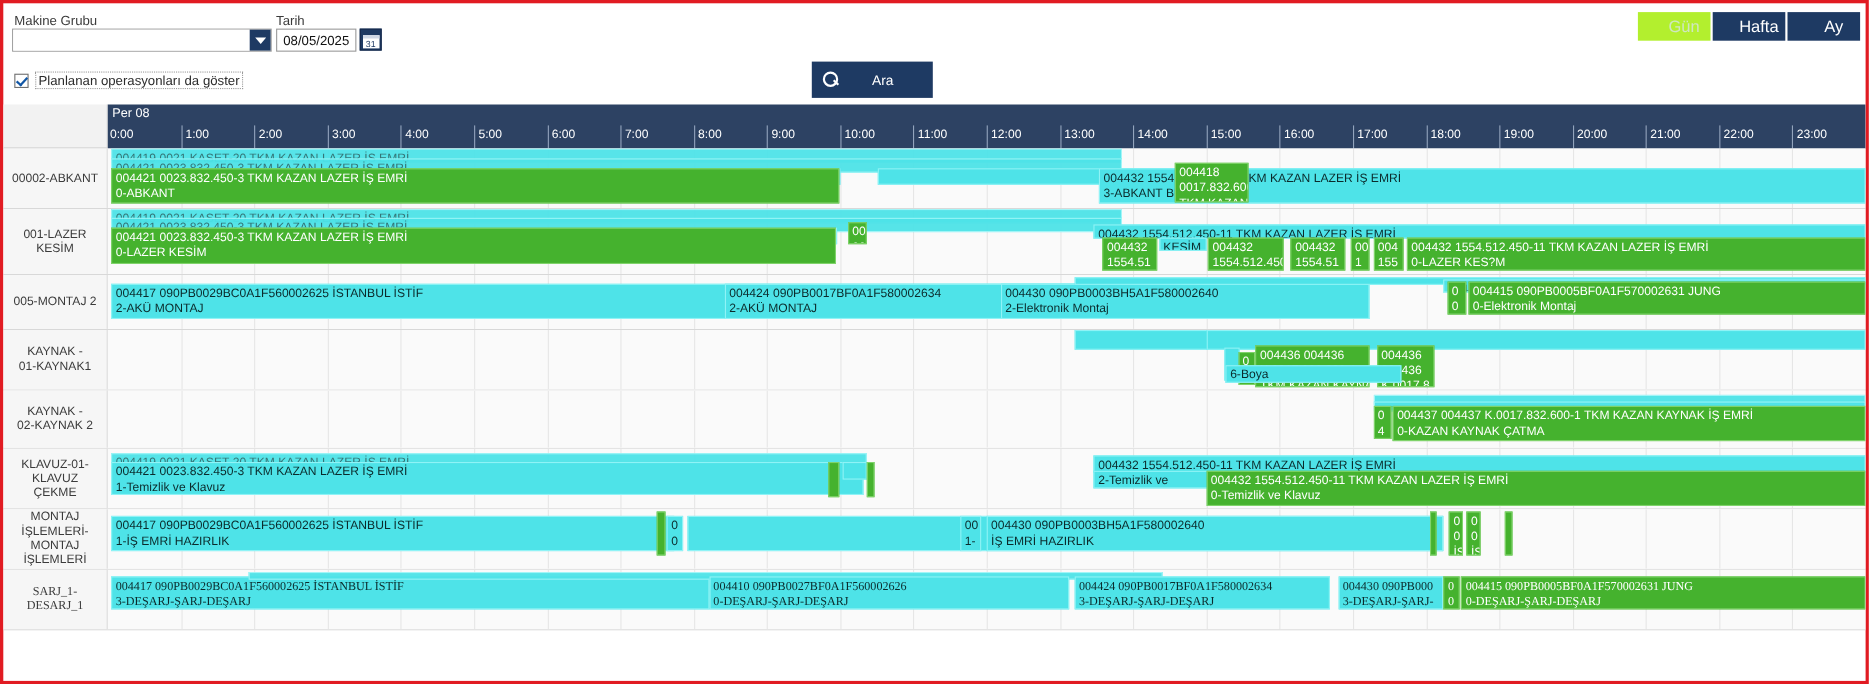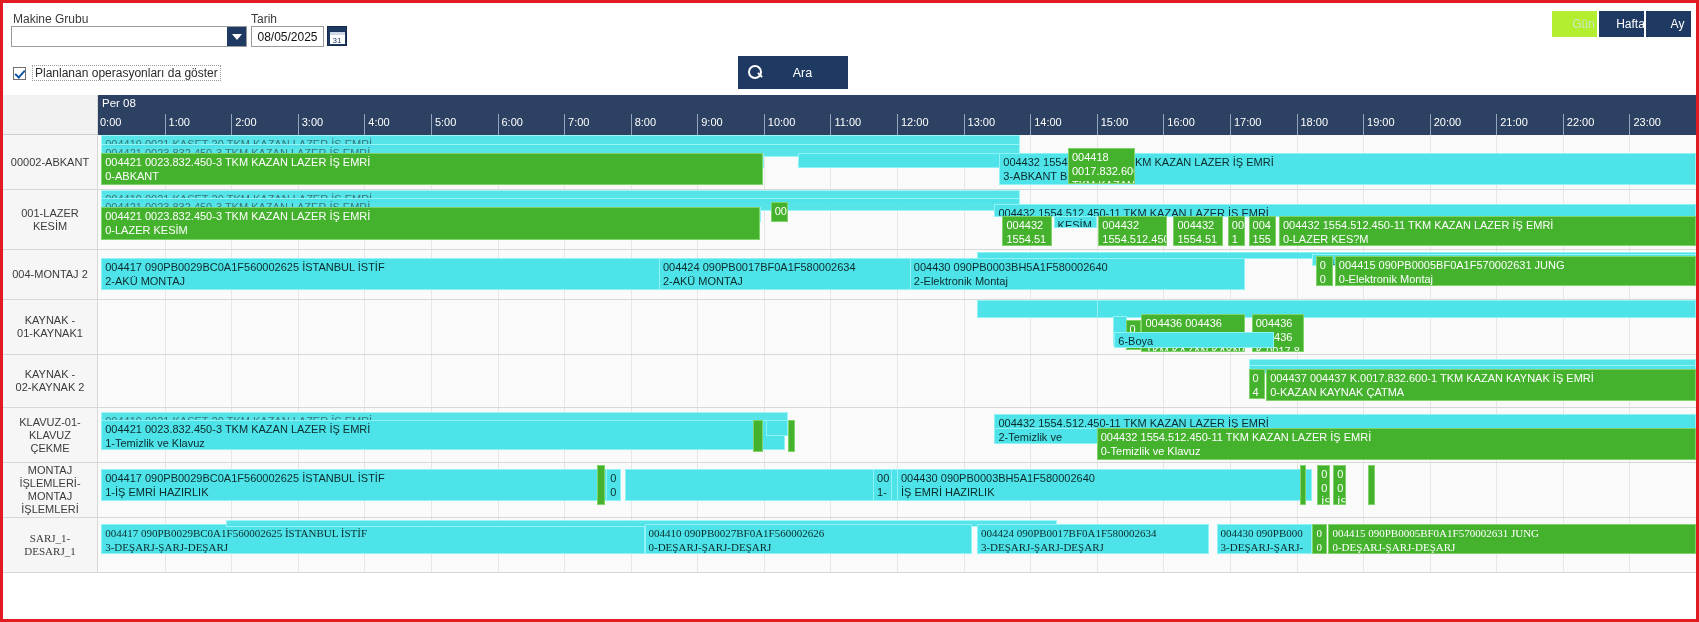--- a/index.html
+++ b/index.html
@@ -140,24 +140,24 @@
     width:6px;height:2px;background:#fff;transform:rotate(45deg);
   }
 
   .view-tabs {
     position: absolute;
     right: 5px; top: 8px;
     display: flex;
     gap: 2px;
   }
   .view-tab {
-    width: 45px; height: 26px;
+    width: 66px; height: 26px;
     background: #1e3a63;
     color: #ffffff;
-    font-size: 12px;
+    font-size: 15px;
     display: flex; align-items: center; justify-content: center;
     cursor: pointer;
     border: none;
     font-family: "Liberation Sans", sans-serif;
     padding-left: 24px;
   }
   .view-tab.active {
     background: #b3ef2e;
     color: #cfe7c0;
   }
@@ -385,21 +385,21 @@
             <div class="bar gr" style="left: 56.6%; width: 3.1%; top: 26px; height: 30px;"><span>004432</span><span class="t2">1554.51</span></div>
             <div class="bar cy" style="left: 59.8%; width: 2.7%; top: 26px; height: 12px;"><span>KESİM</span></div>
             <div class="bar gr" style="left: 62.6%; width: 4.3%; top: 26px; height: 30px;"><span>004432</span><span class="t2">1554.512.450</span></div>
             <div class="bar gr" style="left: 67.3%; width: 3.1%; top: 26px; height: 30px;"><span>004432</span><span class="t2">1554.51</span></div>
             <div class="bar gr" style="left: 70.7%; width: 1.1%; top: 26px; height: 30px;"><span>00</span><span class="t2">1</span></div>
             <div class="bar gr" style="left: 72%; width: 1.7%; top: 26px; height: 30px;"><span>004</span><span class="t2">155</span></div>
             <div class="bar gr" style="left: 73.9%; width: 26.1%; top: 26px; height: 30px;"><span>004432 1554.512.450-11 TKM KAZAN LAZER İŞ EMRİ</span><span class="t2">0-LAZER KES?M</span></div>
           </div>
         </div>
         <div class="row" style="top: 115px; height: 50px;">
-          <div class="row-label">004-MONTAJ 2</div>
+          <div class="row-label">005-MONTAJ 2</div>
           <div class="row-track">
             <div class="vgrid" style="left: 4.16667%;"></div>
             <div class="vgrid" style="left: 8.33333%;"></div>
             <div class="vgrid" style="left: 12.5%;"></div>
             <div class="vgrid" style="left: 16.6667%;"></div>
             <div class="vgrid" style="left: 20.8333%;"></div>
             <div class="vgrid" style="left: 25%;"></div>
             <div class="vgrid" style="left: 29.1667%;"></div>
             <div class="vgrid" style="left: 33.3333%;"></div>
             <div class="vgrid" style="left: 37.5%;"></div>

